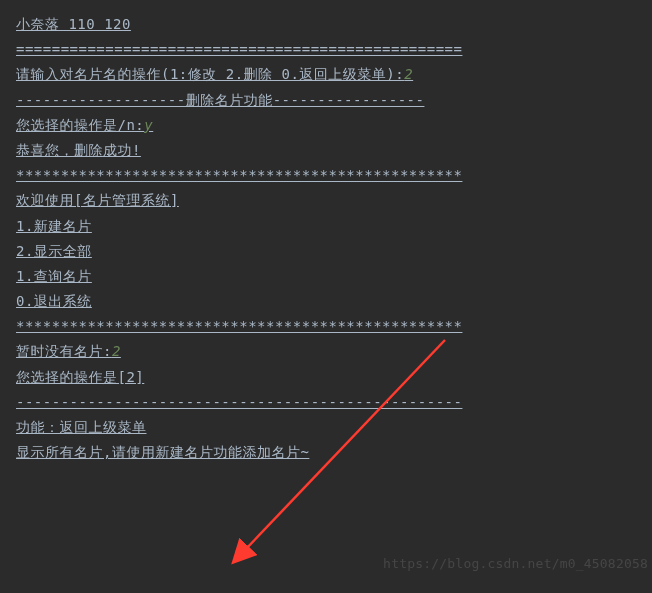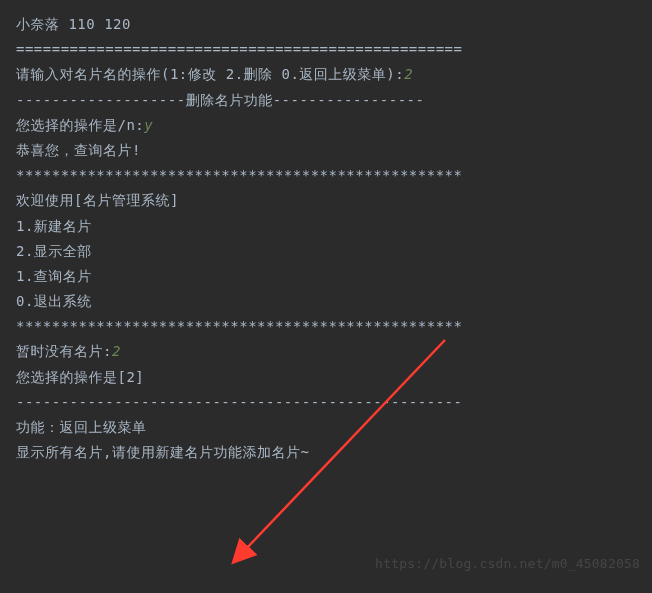--- a/index.html
+++ b/index.html
@@ -15,29 +15,30 @@
       line-height: 1.8;
       padding: 12px 16px;
       width: 652px;
       height: 593px;
       overflow: hidden;
       position: relative;
     }
     .terminal-line {
       white-space: pre;
       letter-spacing: 0.5px;
+      text-decoration: underline;
     }
     .green-input {
       color: #6a8759;
       font-style: italic;
     }
     .watermark {
       position: absolute;
       bottom: 18px;
-      right: 12px;
+      right: 4px;
       color: #5c5c5c;
       font-size: 13px;
       opacity: 0.55;
       letter-spacing: 0.2px;
     }
     .arrow-svg {
       position: absolute;
       top: 0;
       left: 0;
       width: 652px;
@@ -46,21 +47,21 @@
     }
   </style>
 </head>
 <body>
 
 <div class="terminal-line">小奈落 110 120</div>
 <div class="terminal-line">==================================================</div>
 <div class="terminal-line"><span>请输入对名片名的操作(1:修改 2.删除 0.返回上级菜单):</span><span class="green-input">2</span></div>
 <div class="terminal-line">-------------------删除名片功能-----------------</div>
 <div class="terminal-line"><span>您选择的操作是/n:</span><span class="green-input">y</span></div>
-<div class="terminal-line">恭喜您，查询名片!</div>
+<div class="terminal-line">恭喜您，删除成功!</div>
 <div class="terminal-line">**************************************************</div>
 <div class="terminal-line">欢迎使用[名片管理系统]</div>
 <div class="terminal-line">1.新建名片</div>
 <div class="terminal-line">2.显示全部</div>
 <div class="terminal-line">1.查询名片</div>
 <div class="terminal-line">0.退出系统</div>
 <div class="terminal-line">**************************************************</div>
 <div class="terminal-line"><span>暂时没有名片:</span><span class="green-input">2</span></div>
 <div class="terminal-line">您选择的操作是[2]</div>
 <div class="terminal-line">--------------------------------------------------</div>

